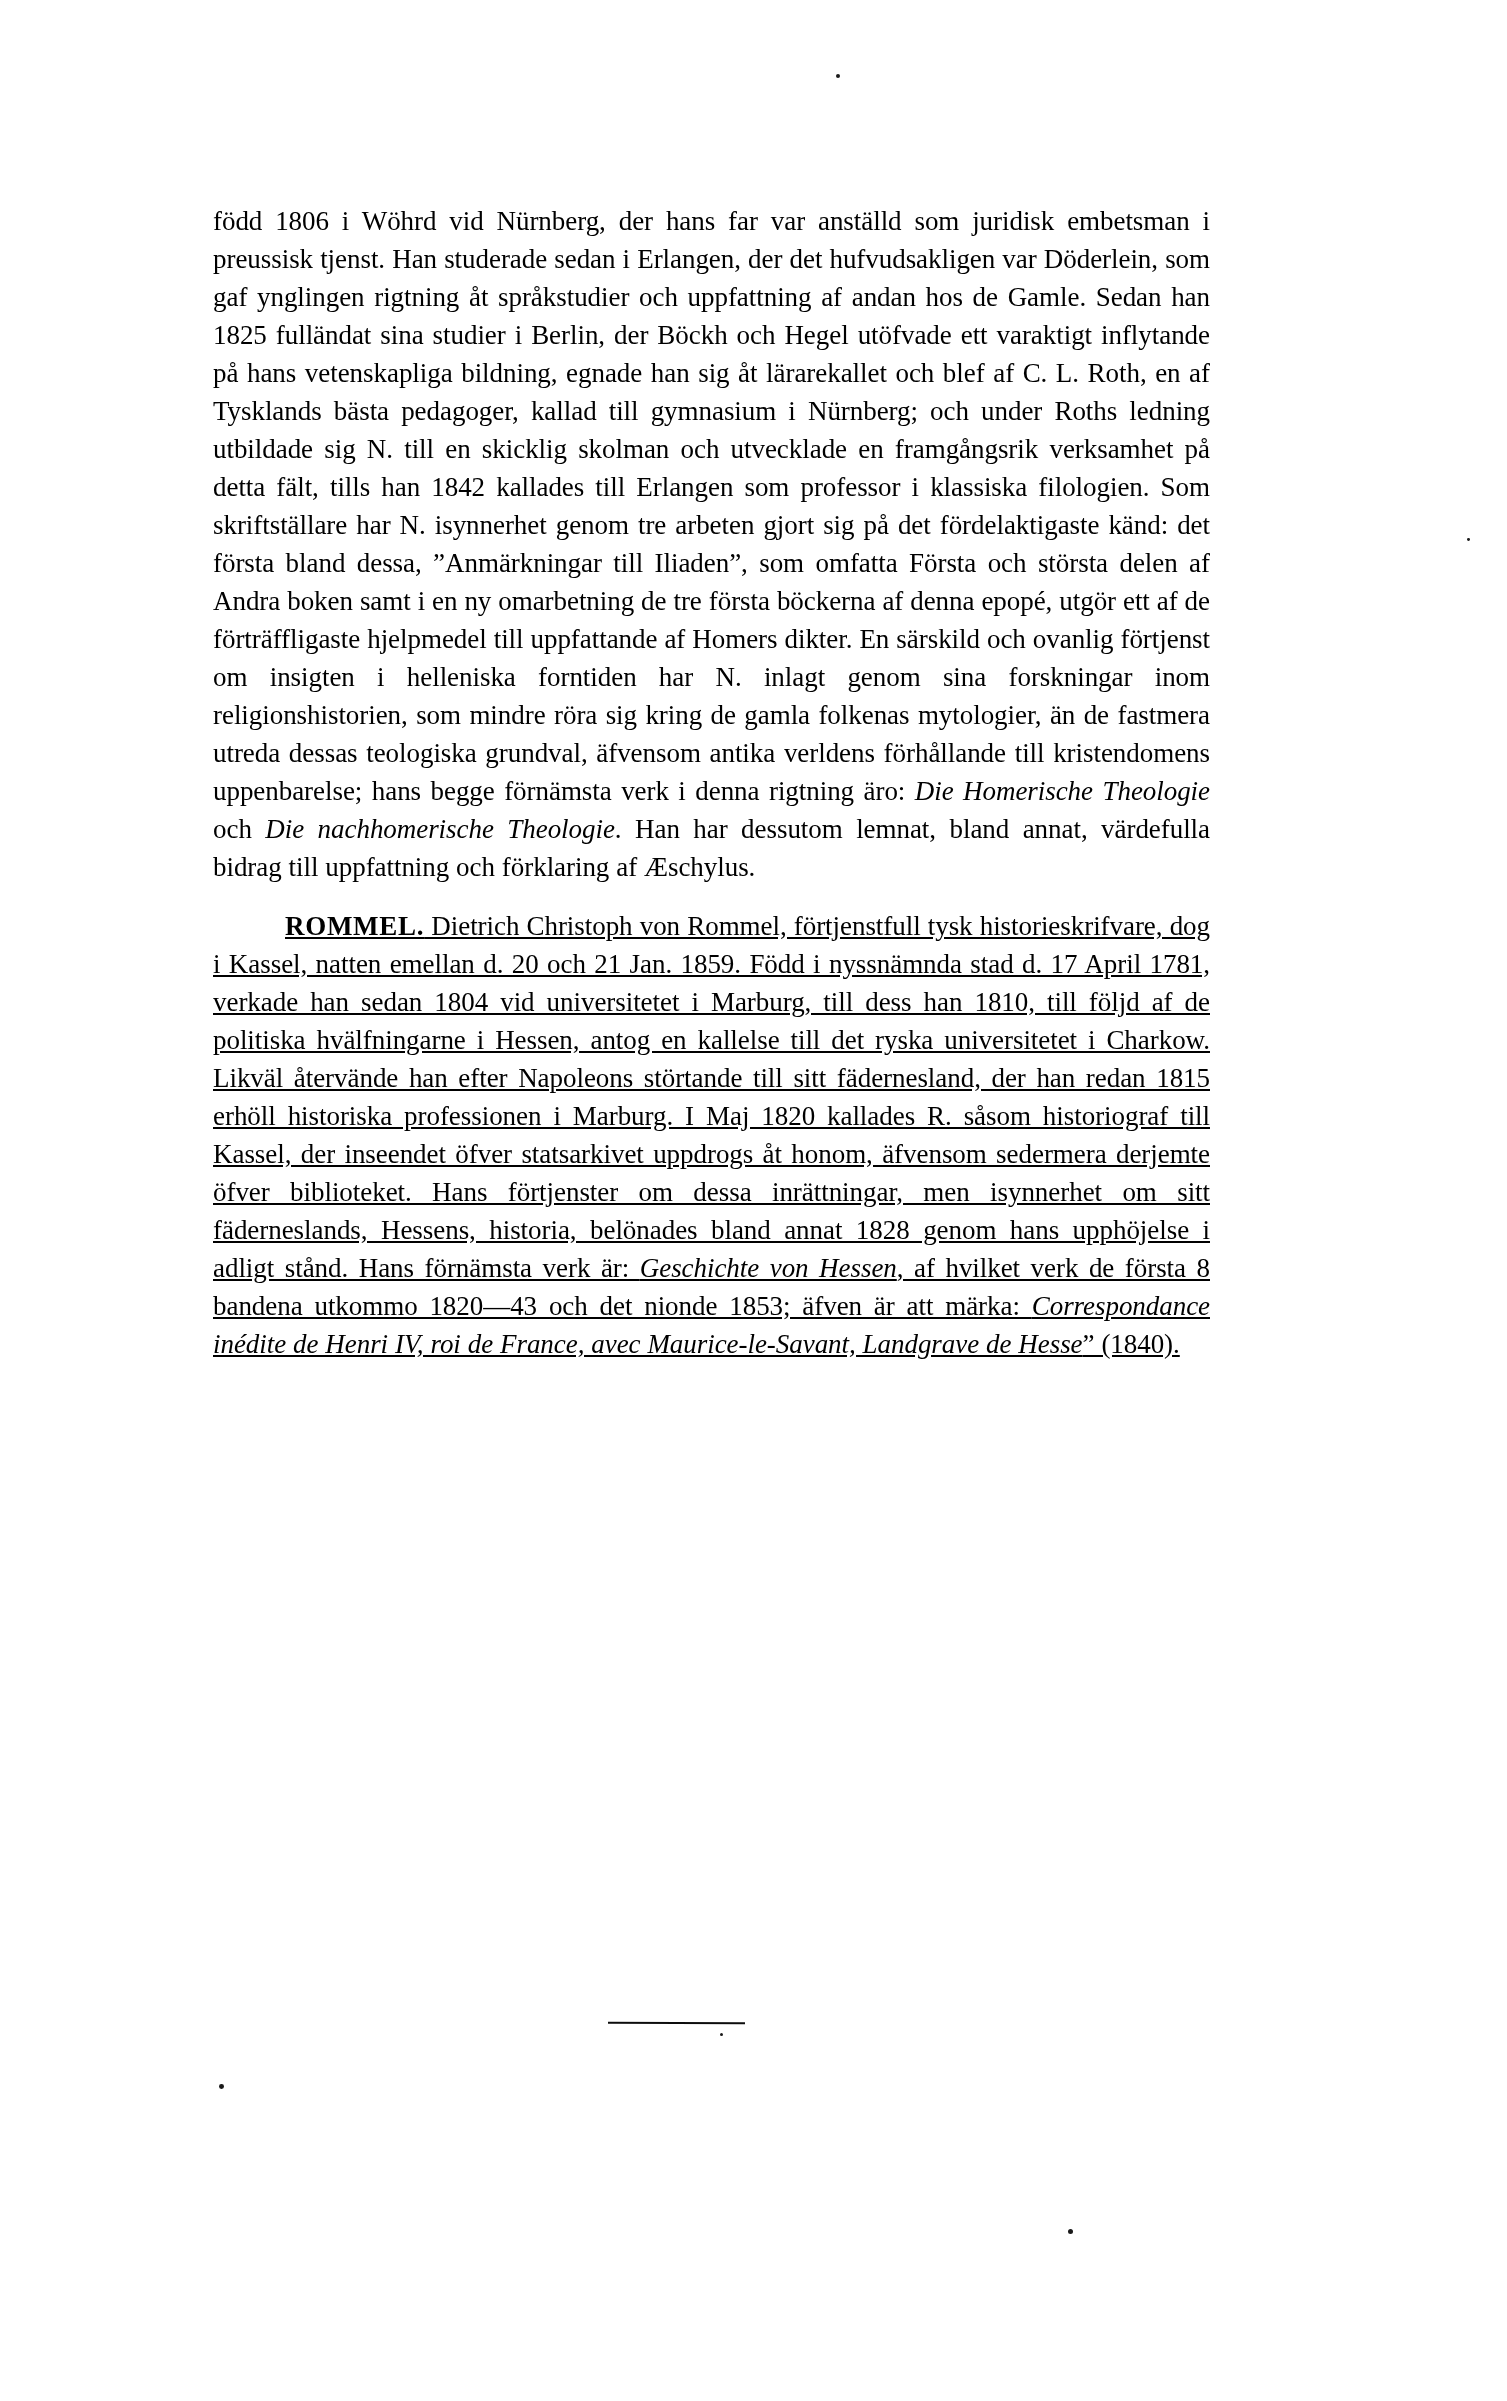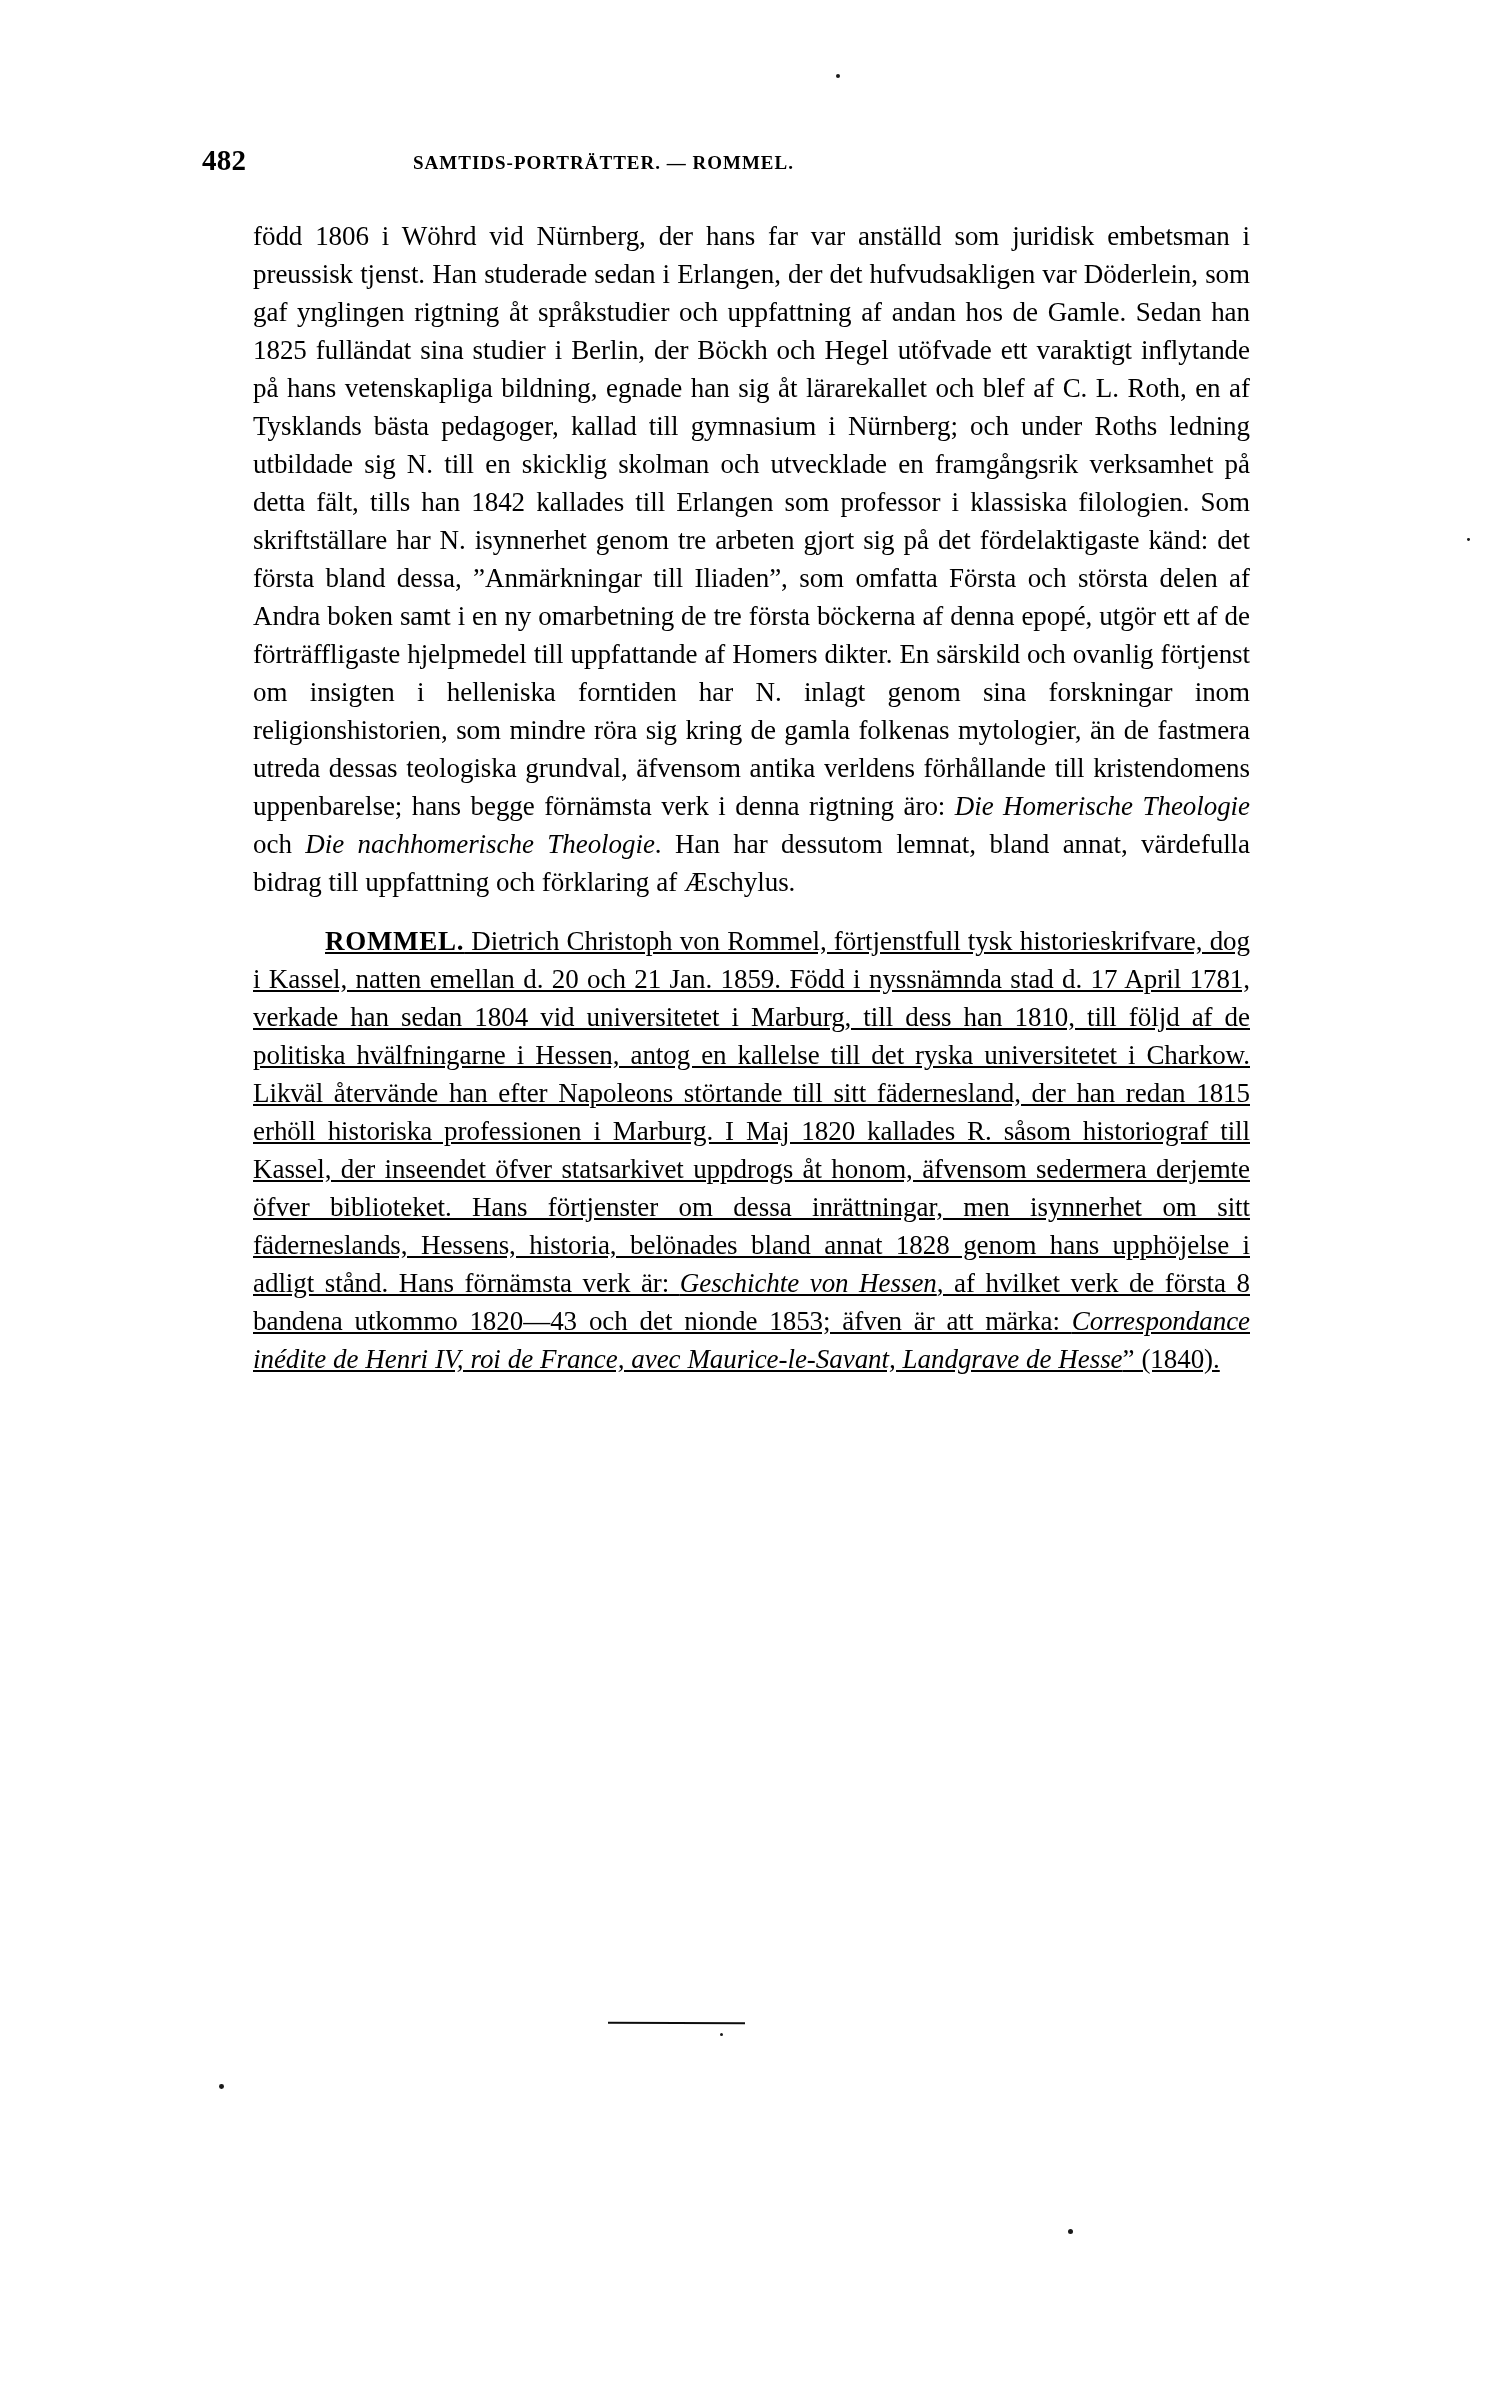--- a/index.html
+++ b/index.html
@@ -53,23 +53,22 @@
     font-weight: 700;
     letter-spacing: 1px;
     white-space: pre;
     font-family: "Liberation Serif", "DejaVu Serif", serif;
   }
 
   
   .textblock {
     position: absolute;
     left: 213px;
-    top: 217px;
+    top: 202px;
     width: 997px;
-    margin-left: 40px;
   }
   .para {
     font-size: 27px;
     line-height: 38px;
     text-align: justify;
     text-align-last: left;
     margin: 0;
     letter-spacing: -0.05px;
     word-spacing: 0.2px;
   }
@@ -101,24 +100,20 @@
 <body>
 
 <div class="page">
 
   <div class="speck" style="left:836px;top:74px;width:4.3px;height:4.3px;"></div>
   <div class="speck" style="left:219px;top:2084px;width:4.8px;height:4.8px;"></div>
   <div class="speck" style="left:1068px;top:2229px;width:5.3px;height:5.3px;"></div>
   <div class="speck" style="left:720px;top:2033px;width:3.4px;height:3.4px;"></div>
   <div class="speck" style="left:1467px;top:538px;width:2.9px;height:2.9px;"></div>
 
-  <div class="runhead">
-    <div class="folio">482</div>
-    <div class="runhead-title">SAMTIDS-PORTRÄTTER. — ROMMEL.</div>
-  </div>
 
   <div class="textblock">
     <p class="para first" id="p1"><span>född 1806 i Wöhrd vid Nürnberg, der hans far var anställd som juridisk embetsman i preussisk tjenst. Han studerade sedan i Erlangen, der det hufvudsakligen var Döderlein, som gaf ynglingen rigtning åt språkstudier och uppfattning af andan hos de Gamle. Sedan han 1825 fulländat sina studier i Berlin, der Böckh och Hegel utöfvade ett varaktigt inflytande på hans vetenskapliga bildning, egnade han sig åt lärarekallet och blef af C. L. Roth, en af Tysklands bästa pedagoger, kallad till gymnasium i Nürnberg; och under Roths ledning utbildade sig N. till en skicklig skolman och utvecklade en framgångsrik verksamhet på detta fält, tills han 1842 kallades till Erlangen som professor i klassiska filologien. Som skriftställare har N. isynnerhet genom tre arbeten gjort sig på det fördelaktigaste känd: det första bland dessa, ”Anmärkningar till Iliaden”, som omfatta Första och största delen af Andra boken samt i en ny omarbetning de tre första böckerna af denna epopé, utgör ett af de förträffligaste hjelpmedel till uppfattande af Homers dikter. En särskild och ovanlig förtjenst om insigten i helleniska forntiden har N. inlagt genom sina forskningar inom religionshistorien, som mindre röra sig kring de gamla folkenas mytologier, än de fastmera utreda dessas teologiska grundval, äfvensom antika verldens förhållande till kristendomens uppenbarelse; hans begge förnämsta verk i denna rigtning äro: </span><i>Die Homerische Theologie</i><span> och </span><i>Die nachhomerische Theologie</i><span>. Han har dessutom lemnat, bland annat, värdefulla bidrag till uppfattning och förklaring af Æschylus.</span></p>
     <p class="para second" id="p2">
       <span class="lead">ROMMEL.</span><span id="p2body"><span> Dietrich Christoph von Rommel, förtjenstfull tysk historieskrifvare, dog i Kassel, natten emellan d. 20 och 21 Jan. 1859. Född i nyssnämnda stad d. 17 April 1781, verkade han sedan 1804 vid universitetet i Marburg, till dess han 1810, till följd af de politiska hvälfningarne i Hessen, antog en kallelse till det ryska universitetet i Charkow. Likväl återvände han efter Napoleons störtande till sitt fädernesland, der han redan 1815 erhöll historiska professionen i Marburg. I Maj 1820 kallades R. såsom historiograf till Kassel, der inseendet öfver statsarkivet uppdrogs åt honom, äfvensom sedermera derjemte öfver biblioteket. Hans förtjenster om dessa inrättningar, men isynnerhet om sitt fäderneslands, Hessens, historia, belönades bland annat 1828 genom hans upphöjelse i adligt stånd. Hans förnämsta verk är: </span><i>Geschichte von Hessen</i><span>, af hvilket verk de första 8 bandena utkommo 1820—43 och det nionde 1853; äfven är att märka: </span><i>Correspondance inédite de Henri IV, roi de France, avec Maurice-le-Savant, Landgrave de Hesse</i><span>” (1840).</span></span>
     </p>
   </div>
 
   <div class="bottom-rule"></div>
 

